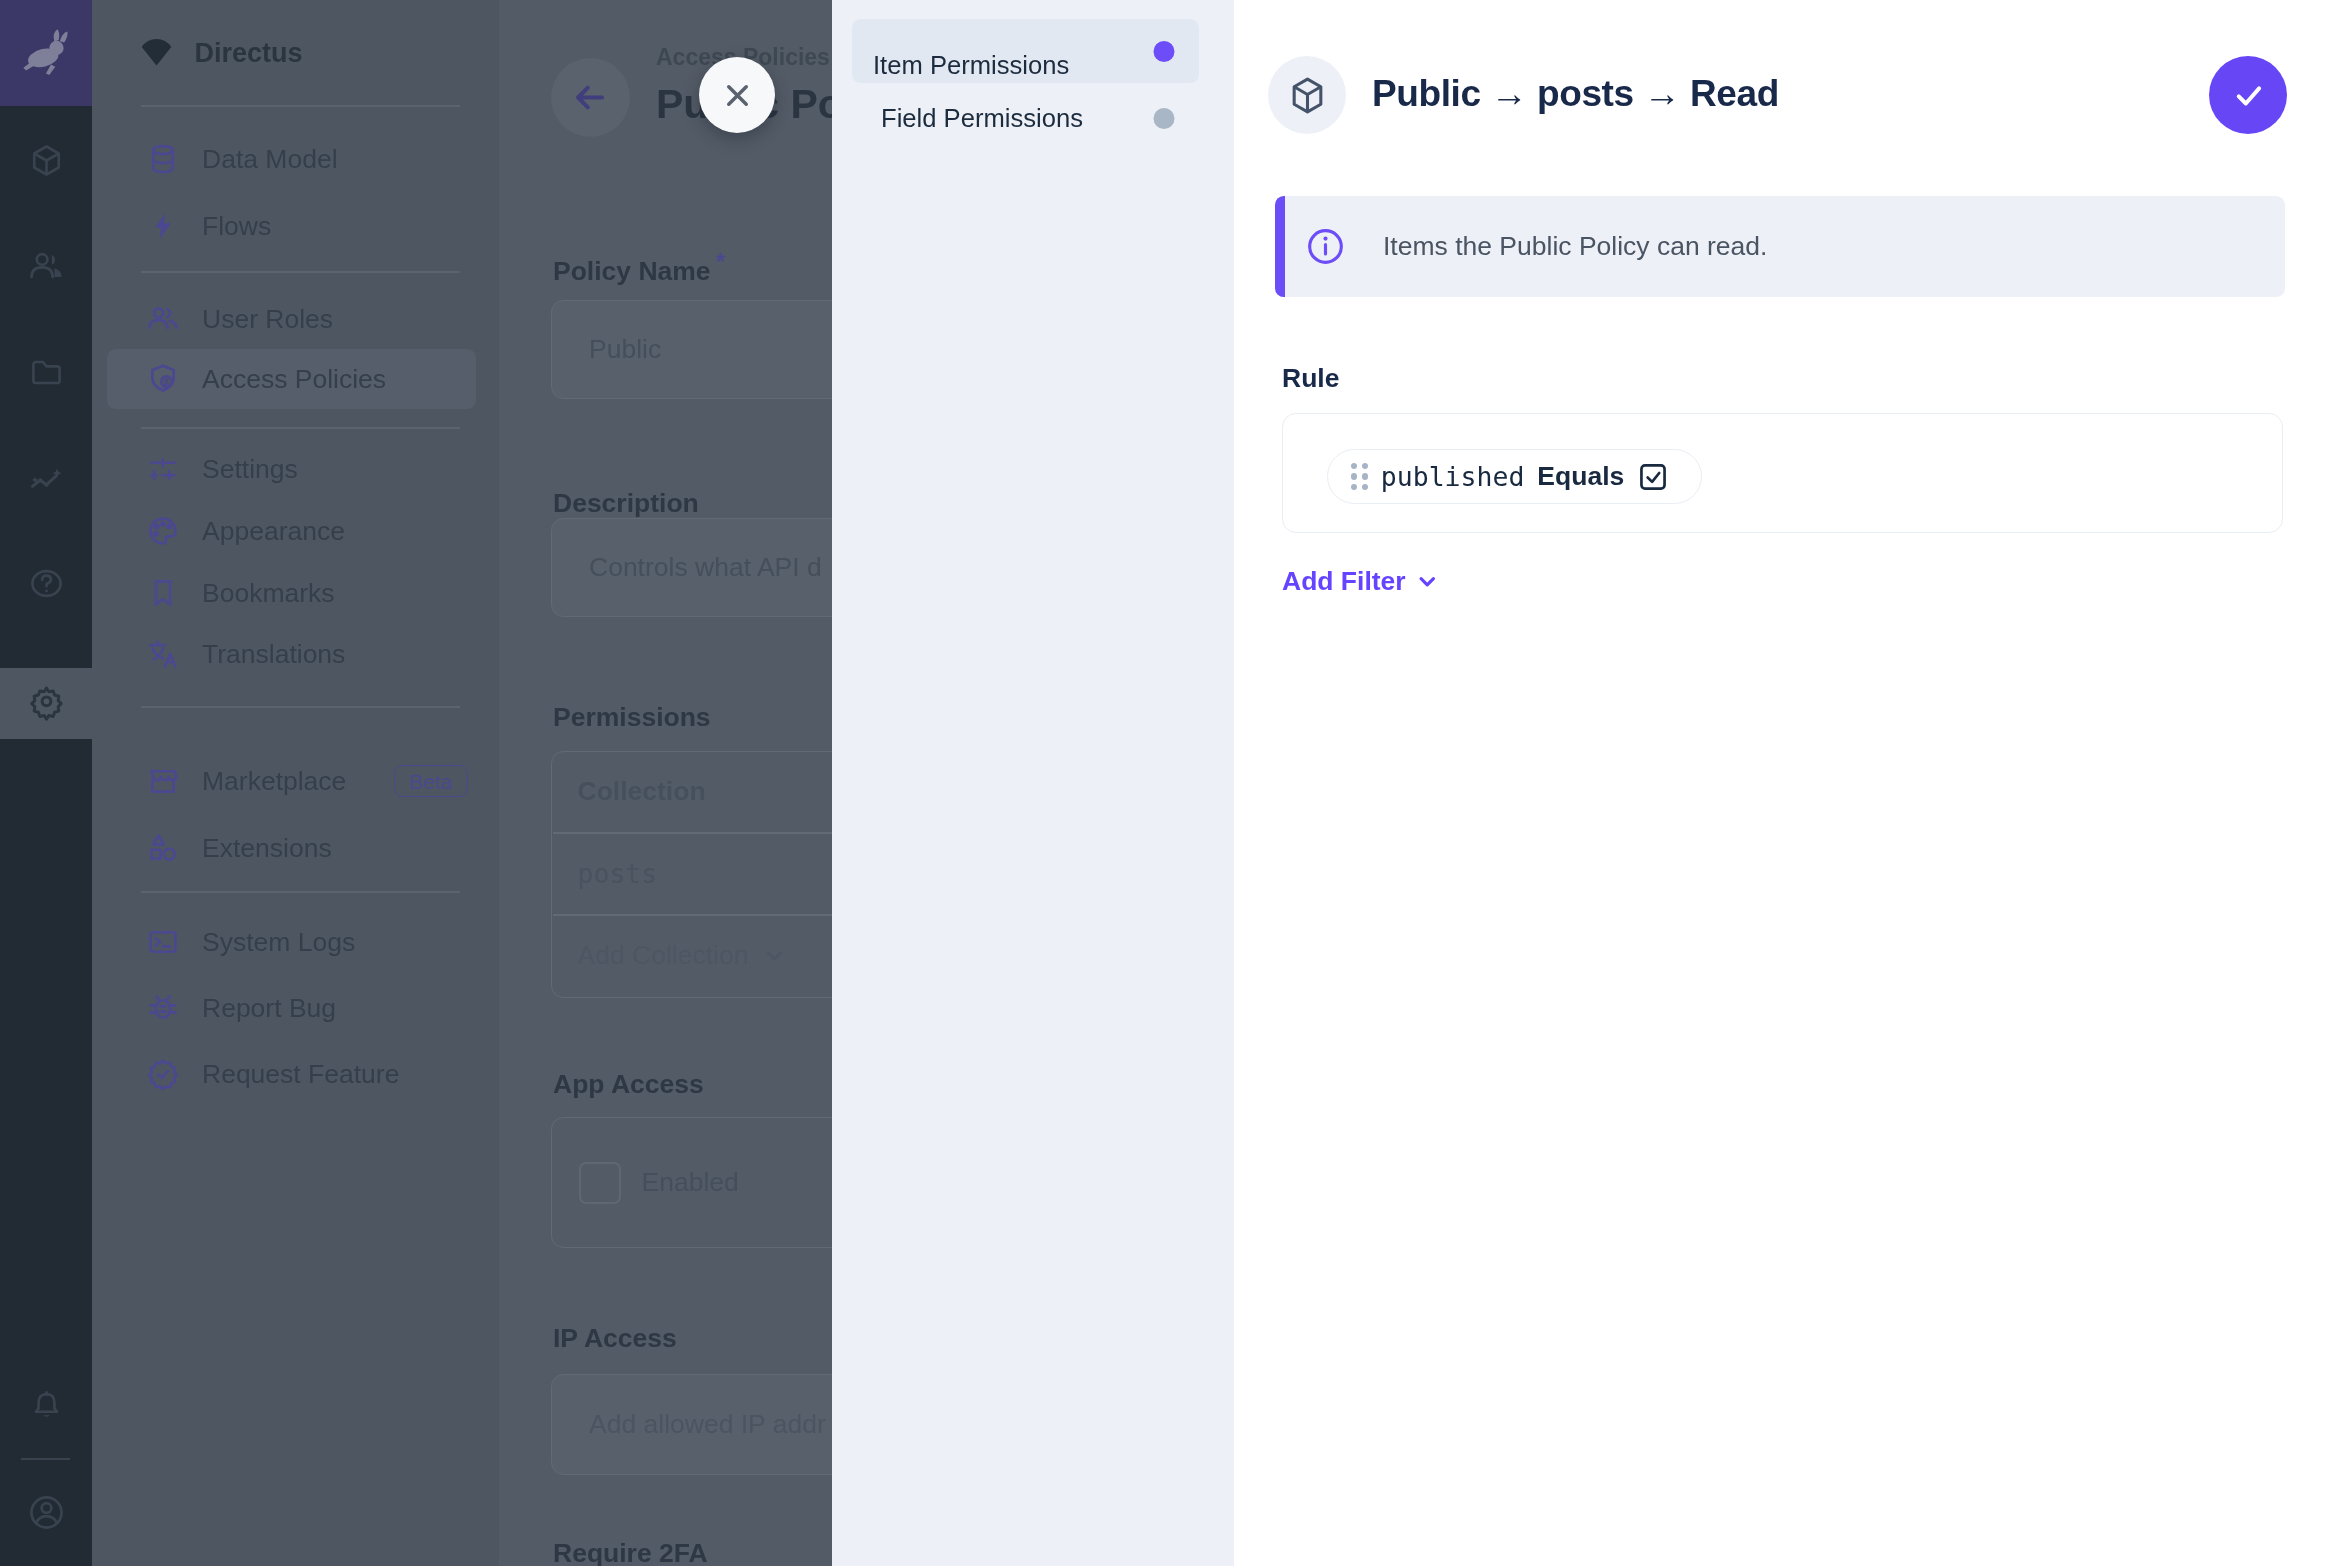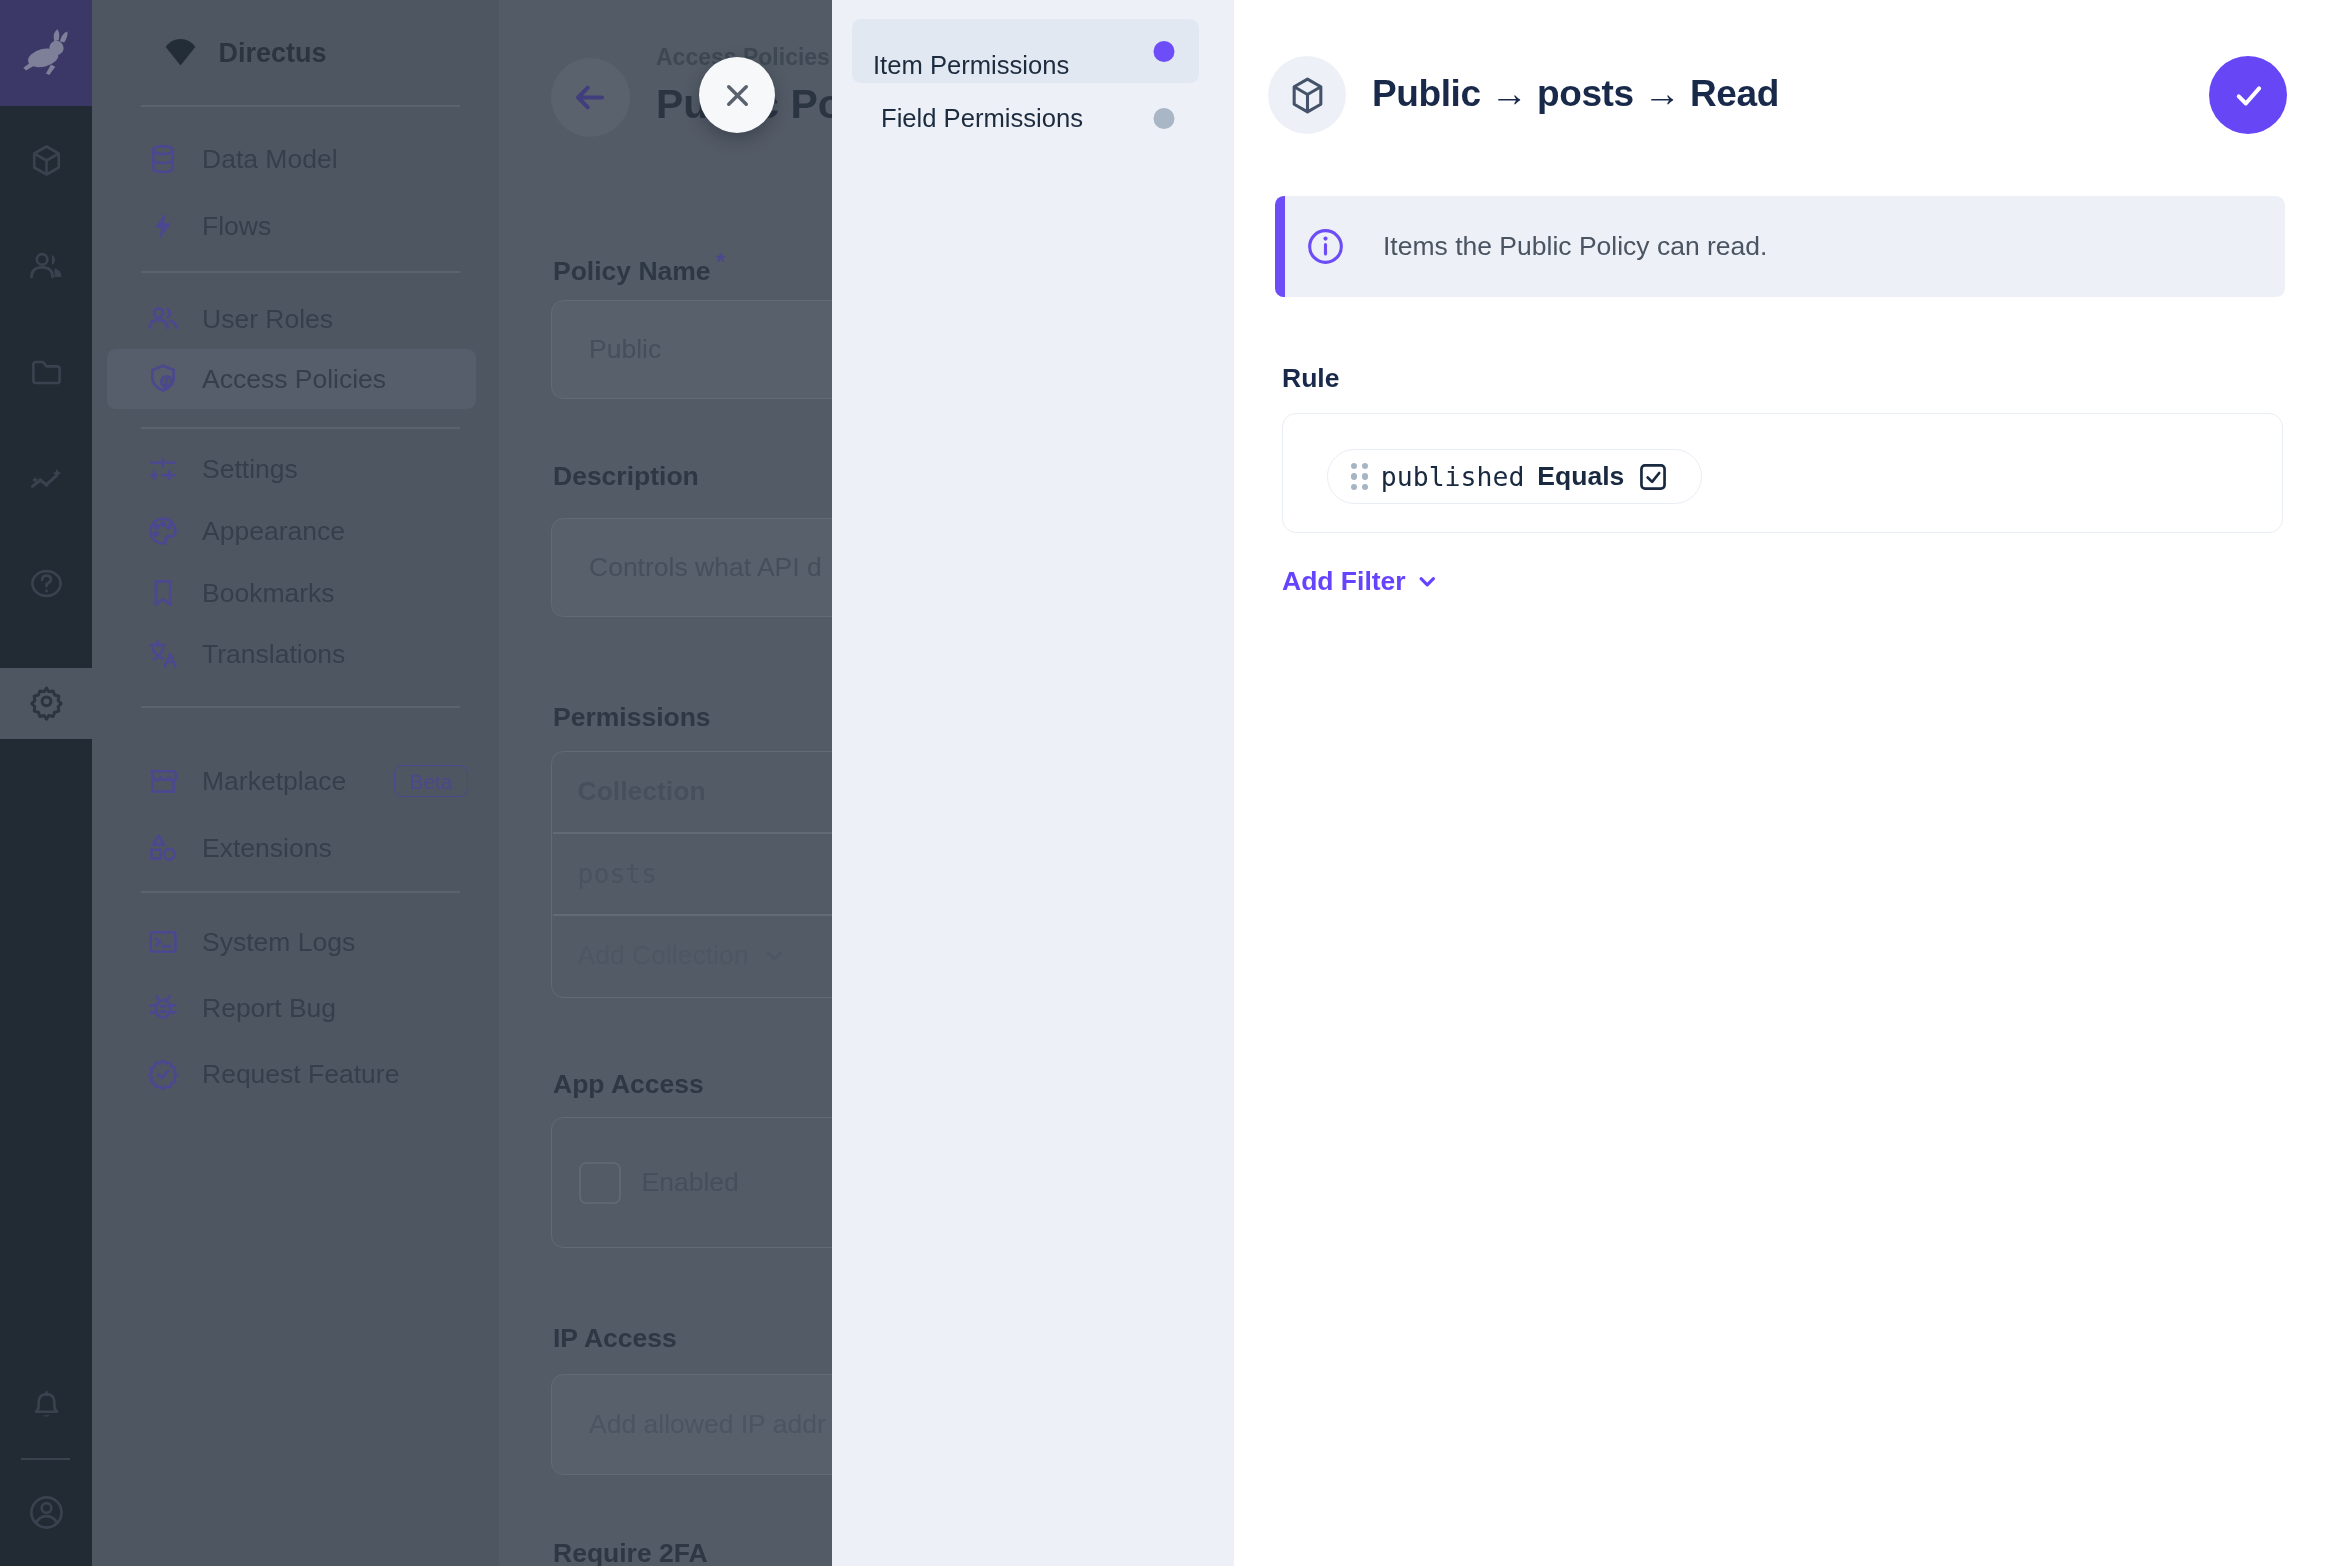--- a/index.html
+++ b/index.html
@@ -12,21 +12,21 @@
   #module-bar{left:0;top:0;width:92px;height:1566px;background:#222b34;}
   #logo-tile{left:0;top:0;width:92px;height:106px;background:#3b3767;
     display:flex;align-items:center;justify-content:center;}
   .mod-icon{width:92px;height:71px;display:flex;align-items:center;justify-content:center;color:#39434f;}
   #mod-active{left:0;top:668px;width:92px;height:71px;background:#4e5761;
     display:flex;align-items:center;justify-content:center;color:#2b3540;}
   .modbar-divider{left:21px;width:49px;height:1.8px;background:#39434f;}
 
   
   #sidebar{left:92px;top:0;width:407px;height:1566px;background:#4e5761;}
-  #sidebar-header{left:0;top:0;width:407px;height:106px;display:flex;align-items:center;gap:19.4px;padding-left:70px;box-sizing:border-box;}
+  #sidebar-header{left:16px;top:0;width:407px;height:106px;display:flex;align-items:center;gap:19.4px;padding-left:30px;box-sizing:border-box;}
   #sidebar-header .proj-name{font-size:27px;font-weight:600;color:#2b3540;}
   .side-divider{left:49px;width:319px;height:1.8px;background:#5a636e;}
   .nav-item{left:0;width:407px;height:62px;display:flex;align-items:center;gap:23px;padding-left:55px;box-sizing:border-box;}
   .nav-item .nav-ic{width:32px;height:32px;color:#4b4790;flex:0 0 auto;}
   .nav-item .nav-label{font-size:26.5px;font-weight:500;color:#353f4b;white-space:nowrap;}
   #nav-active-bg{left:15px;top:349px;width:369px;height:60px;background:#555e6a;border-radius:8.8px;}
   .beta-badge{margin-left:25px;border:1.8px solid #4b4790;color:#4b4790;font-size:21px;font-weight:500;
     border-radius:8.8px;padding:4.4px 14px;line-height:1;}
 
   
@@ -291,21 +291,21 @@
     <div class="abs crumb">Access Policies</div>
     <div class="abs page-title">Public Po</div>
 
     <div class="abs field-label" style="top:249px;">
       <span>Policy Name</span><span class="req-star">*</span>
     </div>
     <div class="abs dim-input" style="top:300px;height:99px;">
       <span class="val">Public</span>
     </div>
 
-    <div class="abs field-label" style="top:461px;">Description</div>
+    <div class="abs field-label" style="top:488px;">Description</div>
     <div class="abs dim-input" style="top:518px;height:99px;">
       <span class="val">Controls what API d</span>
     </div>
 
     <div class="abs field-label" style="top:702px;">Permissions</div>
     <div class="abs" id="perm-table"></div>
     <div class="abs perm-row" style="top:751px;">
       <span class="val" style="font-size:26.5px;font-weight:600;color:#46505c;">Collection</span>
     </div>
     <div class="abs perm-div" style="top:832px;"></div>

